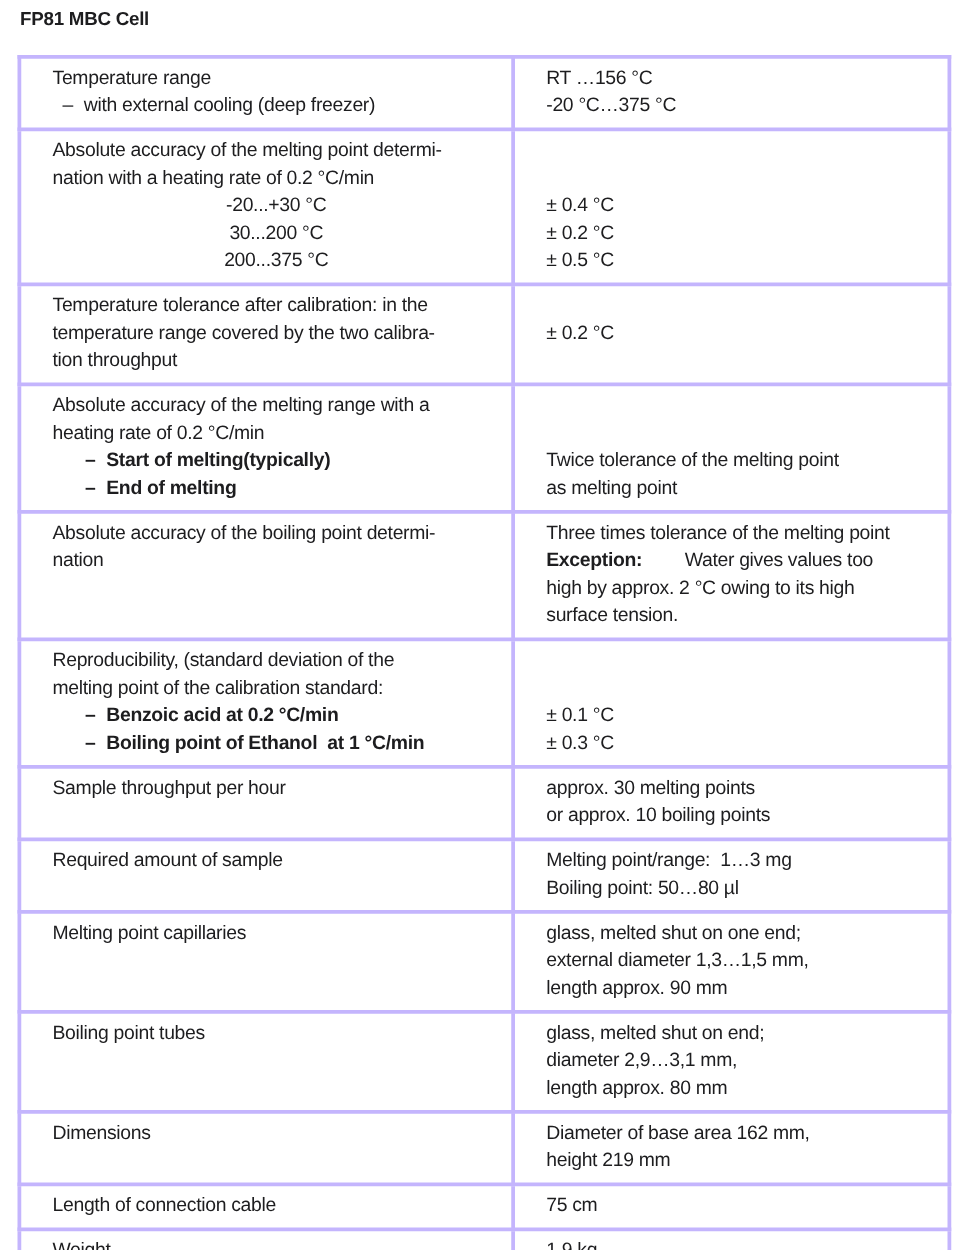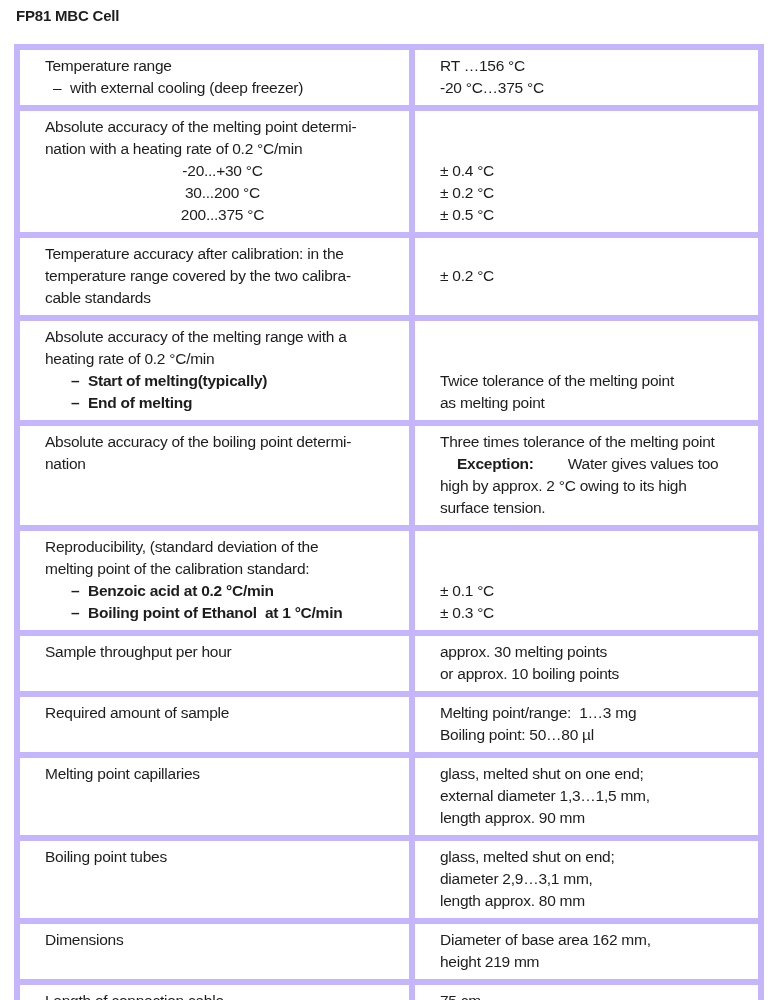--- a/index.html
+++ b/index.html
@@ -32,21 +32,21 @@
   .spec-table {
     position: absolute;
     left: 14px;
     top: 44px;
     width: 744px;
     border-collapse: collapse;
     table-layout: fixed;
     border: 1.5px solid #3a3a42;
   }
   .spec-table td {
-    border: 6px solid #c4b5fd;
+    border: 3px solid #c4b5fd;
     vertical-align: top;
     padding: 5px 7px 6px 25px;
     font-size: 15.5px;
     line-height: 1.42;
     letter-spacing: -0.25px;
     color: #1d1d1f;
   }
   .col-label { width: 395px; }
   .col-value { width: 349px; }
   .cell-lines > div { white-space: pre; }
@@ -59,21 +59,21 @@
     text-indent: 0;
   }
   .line-dash-deep {
     padding-left: 26px;
     font-weight: bold;
   }
   .dash-glyph {
     display: inline-block;
     width: 17px;
   }
-  .strong { font-weight: bold; margin-left: 17px; }
+  .strong { font-weight: bold; }
   .gap { display: inline-block; width: 34px; }
 </style>
 </head>
 <body>
 
 <div class="page">
 
   <div class="doc-title">FP81 MBC Cell</div>
 
   <table class="spec-table">
@@ -112,23 +112,23 @@
               <div>&nbsp;</div>
               <div>± 0.4 °C</div>
               <div>± 0.2 °C</div>
               <div>± 0.5 °C</div>
             </div>
           </td>
         </tr>
         <tr>
           <td>
             <div class="cell-lines">
-              <div>Temperature accuracy after calibration: in the</div>
+              <div>Temperature tolerance after calibration: in the</div>
               <div>temperature range covered by the two calibra-</div>
-              <div>cable standards</div>
+              <div>tion throughput</div>
             </div>
           </td>
           <td>
             <div class="cell-lines">
               <div>&nbsp;</div>
               <div>± 0.2 °C</div>
             </div>
           </td>
         </tr>
         <tr>

